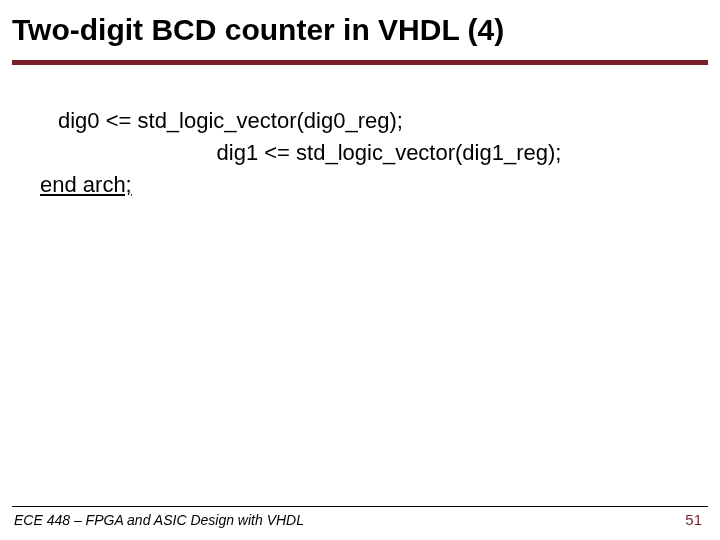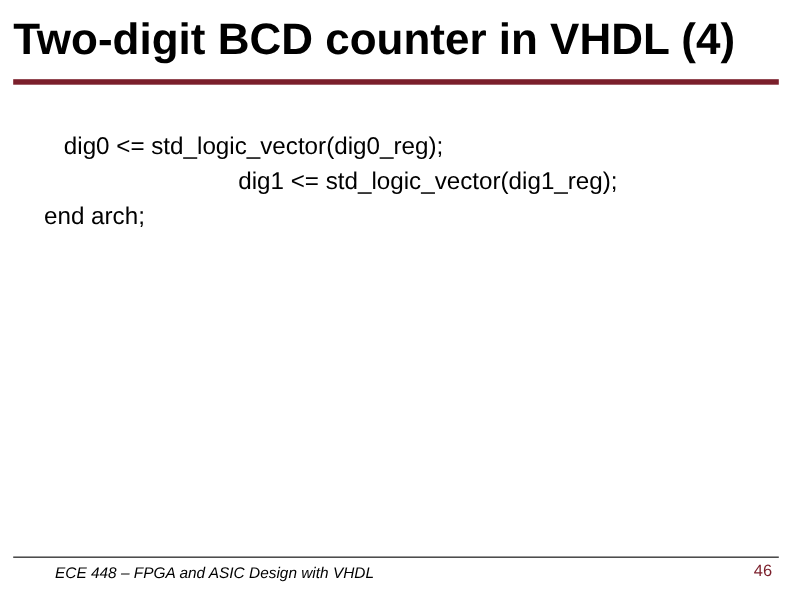--- a/index.html
+++ b/index.html
@@ -8,57 +8,56 @@
     background: #ffffff;
     font-family: Arial, Helvetica, sans-serif;
     position: relative;
   }
   .slide {
     width: 720px;
     height: 540px;
     position: relative;
   }
   .title {
-    font-size: 40px;
+    font-size: 30px;
     font-weight: bold;
     color: #000;
     padding: 12px 12px 8px 12px;
     line-height: 1.2;
   }
   .title-underline {
     height: 5px;
     background: #7b1f2b;
     margin: 4px 12px 0 12px;
   }
   .code-block {
     margin: 40px 0 0 40px;
     font-size: 22px;
     color: #000;
     line-height: 1.45;
   }
   .code-line0 { padding-left: 18px; }
   .code-line1 { padding-left: 18px; text-align: center; }
-  .code-line2 { padding-left: 0; }
+  .code-line2 { padding-left: 0; text-decoration: underline; }
   .footer {
     position: absolute;
     bottom: 12px;
     left: 0;
     width: 100%;
   }
   .footer-line {
     height: 1px;
     background: #000;
     margin: 0 12px 4px 12px;
   }
   .footer-row {
     display: flex;
     justify-content: space-between;
     align-items: flex-end;
     padding: 0 18px 0 14px;
-    margin-left: 36px;
   }
   .footer-text {
     font-size: 14px;
     font-style: italic;
     color: #000;
   }
   .page-num {
     font-size: 15px;
     color: #7b1f2b;
   }
@@ -73,16 +72,16 @@
   <div class="code-block">
     <div class="code-line0">dig0 &lt;= std_logic_vector(dig0_reg);</div>
     <div class="code-line1">dig1 &lt;= std_logic_vector(dig1_reg);</div>
     <div class="code-line2">end arch;</div>
   </div>
 
   <div class="footer">
     <div class="footer-line"></div>
     <div class="footer-row">
       <div class="footer-text">ECE 448 – FPGA and ASIC Design with VHDL</div>
-      <div class="page-num">46</div>
+      <div class="page-num">51</div>
     </div>
   </div>
 </div>
 
 </body></html>

